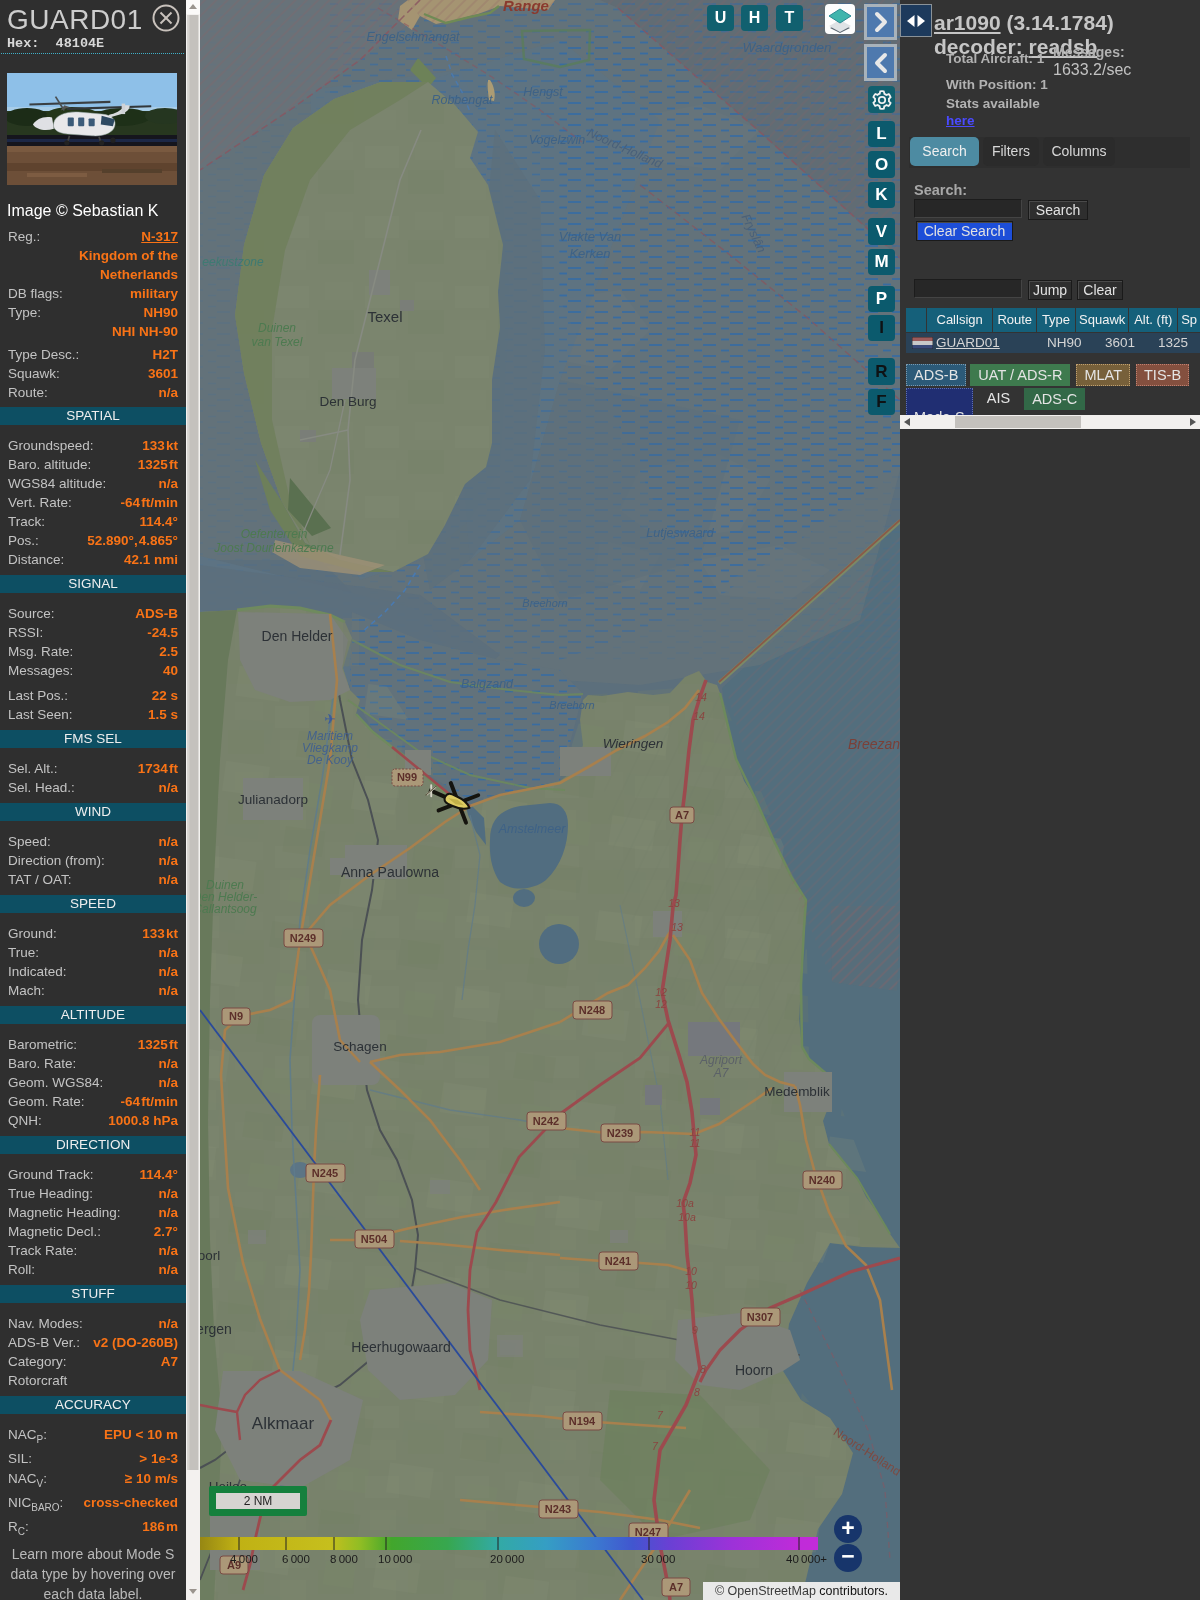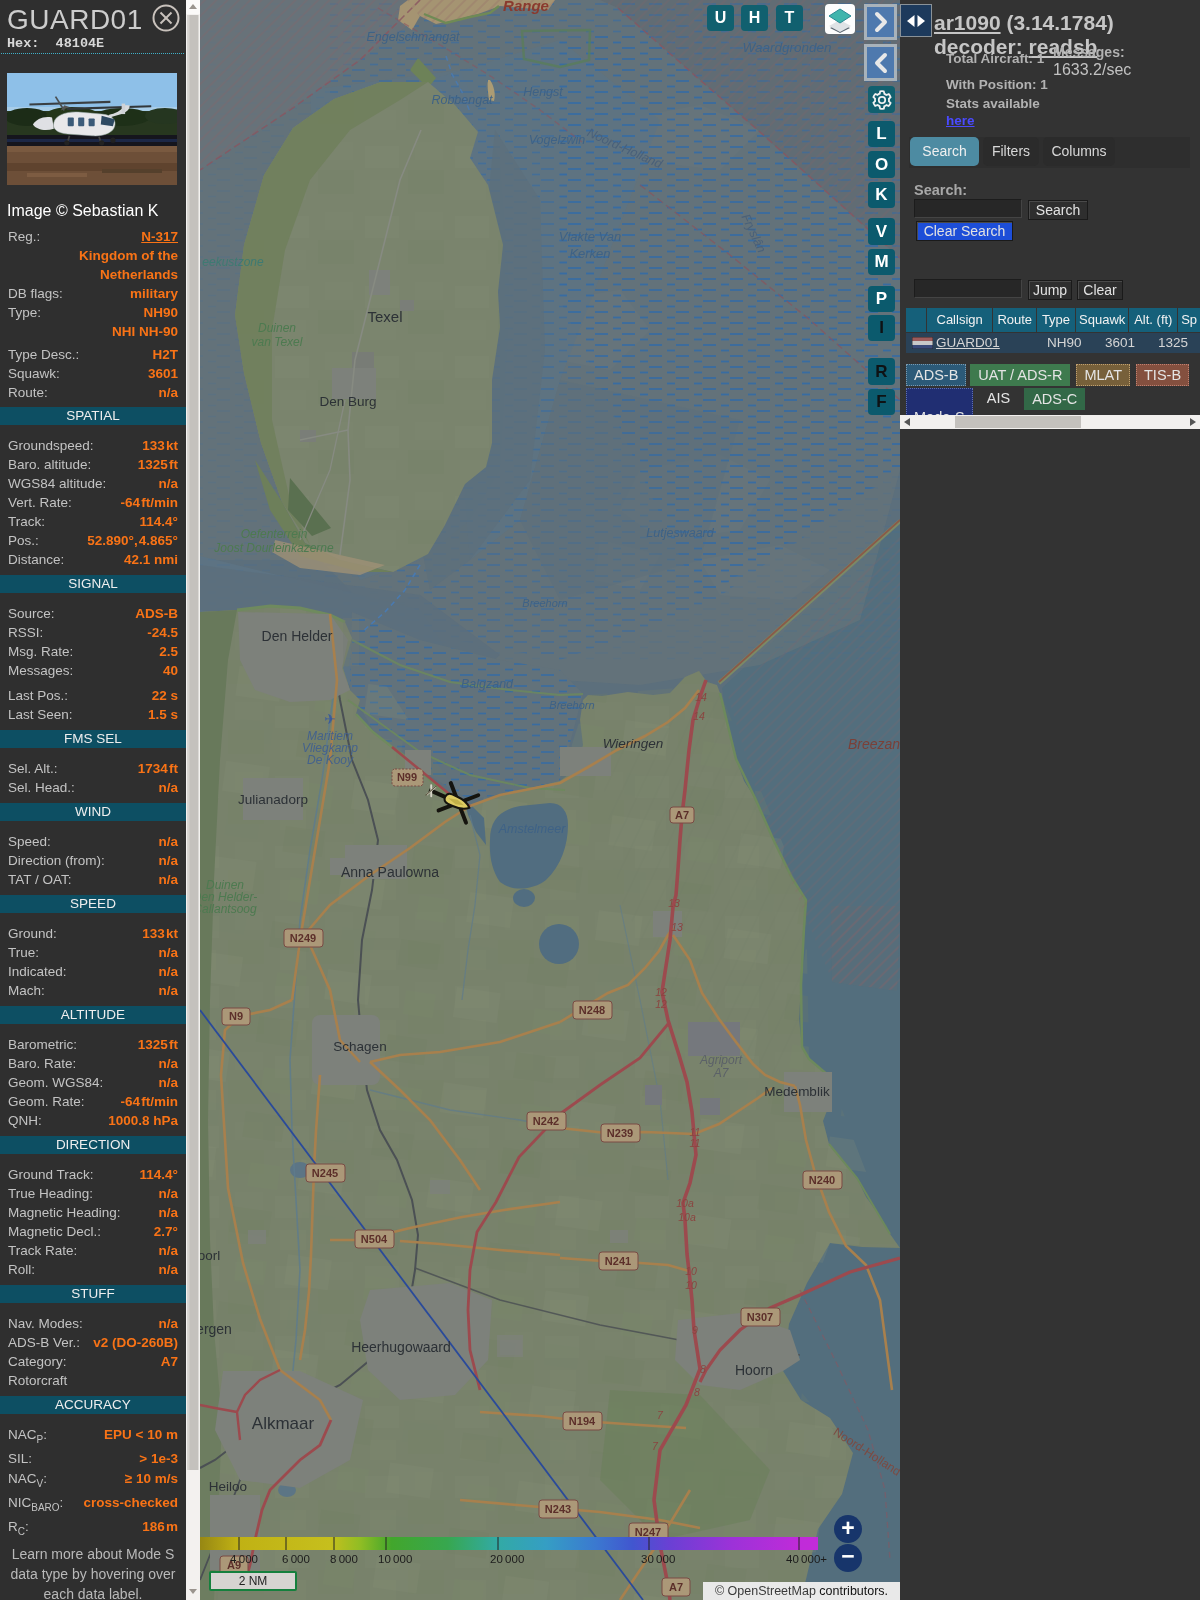--- a/index.html
+++ b/index.html
@@ -729,21 +729,21 @@
 </svg>
 <div style="position:absolute;left:200px;top:1553px;width:753px;height:14px;font-size:11.5px;color:#1c1c1c;margin-left:12px;">
   <span style="position:absolute;left:32px;top:0;transform:translateX(-50%);left:32px;">4 000</span>
   <span style="position:absolute;left:70px;top:0;">6 000</span>
   <span style="position:absolute;left:118px;top:0;">8 000</span>
   <span style="position:absolute;left:166px;top:0;">10 000</span>
   <span style="position:absolute;left:278px;top:0;">20 000</span>
   <span style="position:absolute;left:429px;top:0;">30 000</span>
   <span style="position:absolute;left:574px;top:0;">40 000+</span>
 </div>
-<div style="position:absolute;left:209px;top:1571px;width:84px;height:16px;background:#d6d4d1;border:2px solid #15803d;border-radius:2px;font-size:12px;color:#222;text-align:center;line-height:16px;">2 NM</div>
+<div style="position:absolute;left:209px;top:1486px;width:84px;height:16px;background:#d6d4d1;border:7px solid #15803d;border-radius:2px;font-size:12px;color:#222;text-align:center;line-height:16px;">2 NM</div>
 <div style="position:absolute;left:703px;top:1582px;width:197px;height:18px;background:#e9e9e9;font-size:12.5px;color:#3a3a3a;line-height:18px;text-align:center;">© OpenStreetMap <span style="color:#111;">contributors.</span></div>
 <div style="position:absolute;left:834px;top:1515px;width:28px;height:28px;border-radius:50%;background:#17356b;color:#fff;font-size:23px;font-weight:bold;text-align:center;line-height:26px;">+</div>
 <div style="position:absolute;left:834px;top:1544px;width:28px;height:28px;border-radius:50%;background:#17356b;color:#fff;font-size:23px;font-weight:bold;text-align:center;line-height:24px;">−</div>
 <div id="rpanel">
   <div style="position:relative;width:300px;height:440px;">
     <div style="position:absolute;left:0px;top:4px;width:30px;height:31px;background:#1d3a5c;border:1px solid #8a9298;display:flex;align-items:center;justify-content:center;">
       <svg width="20" height="14">
           <polygon points="8.5,1 8.5,13 1,7" fill="#fff"></polygon>
           <polygon points="11.5,1 11.5,13 19,7" fill="#fff"></polygon>
         </svg>

